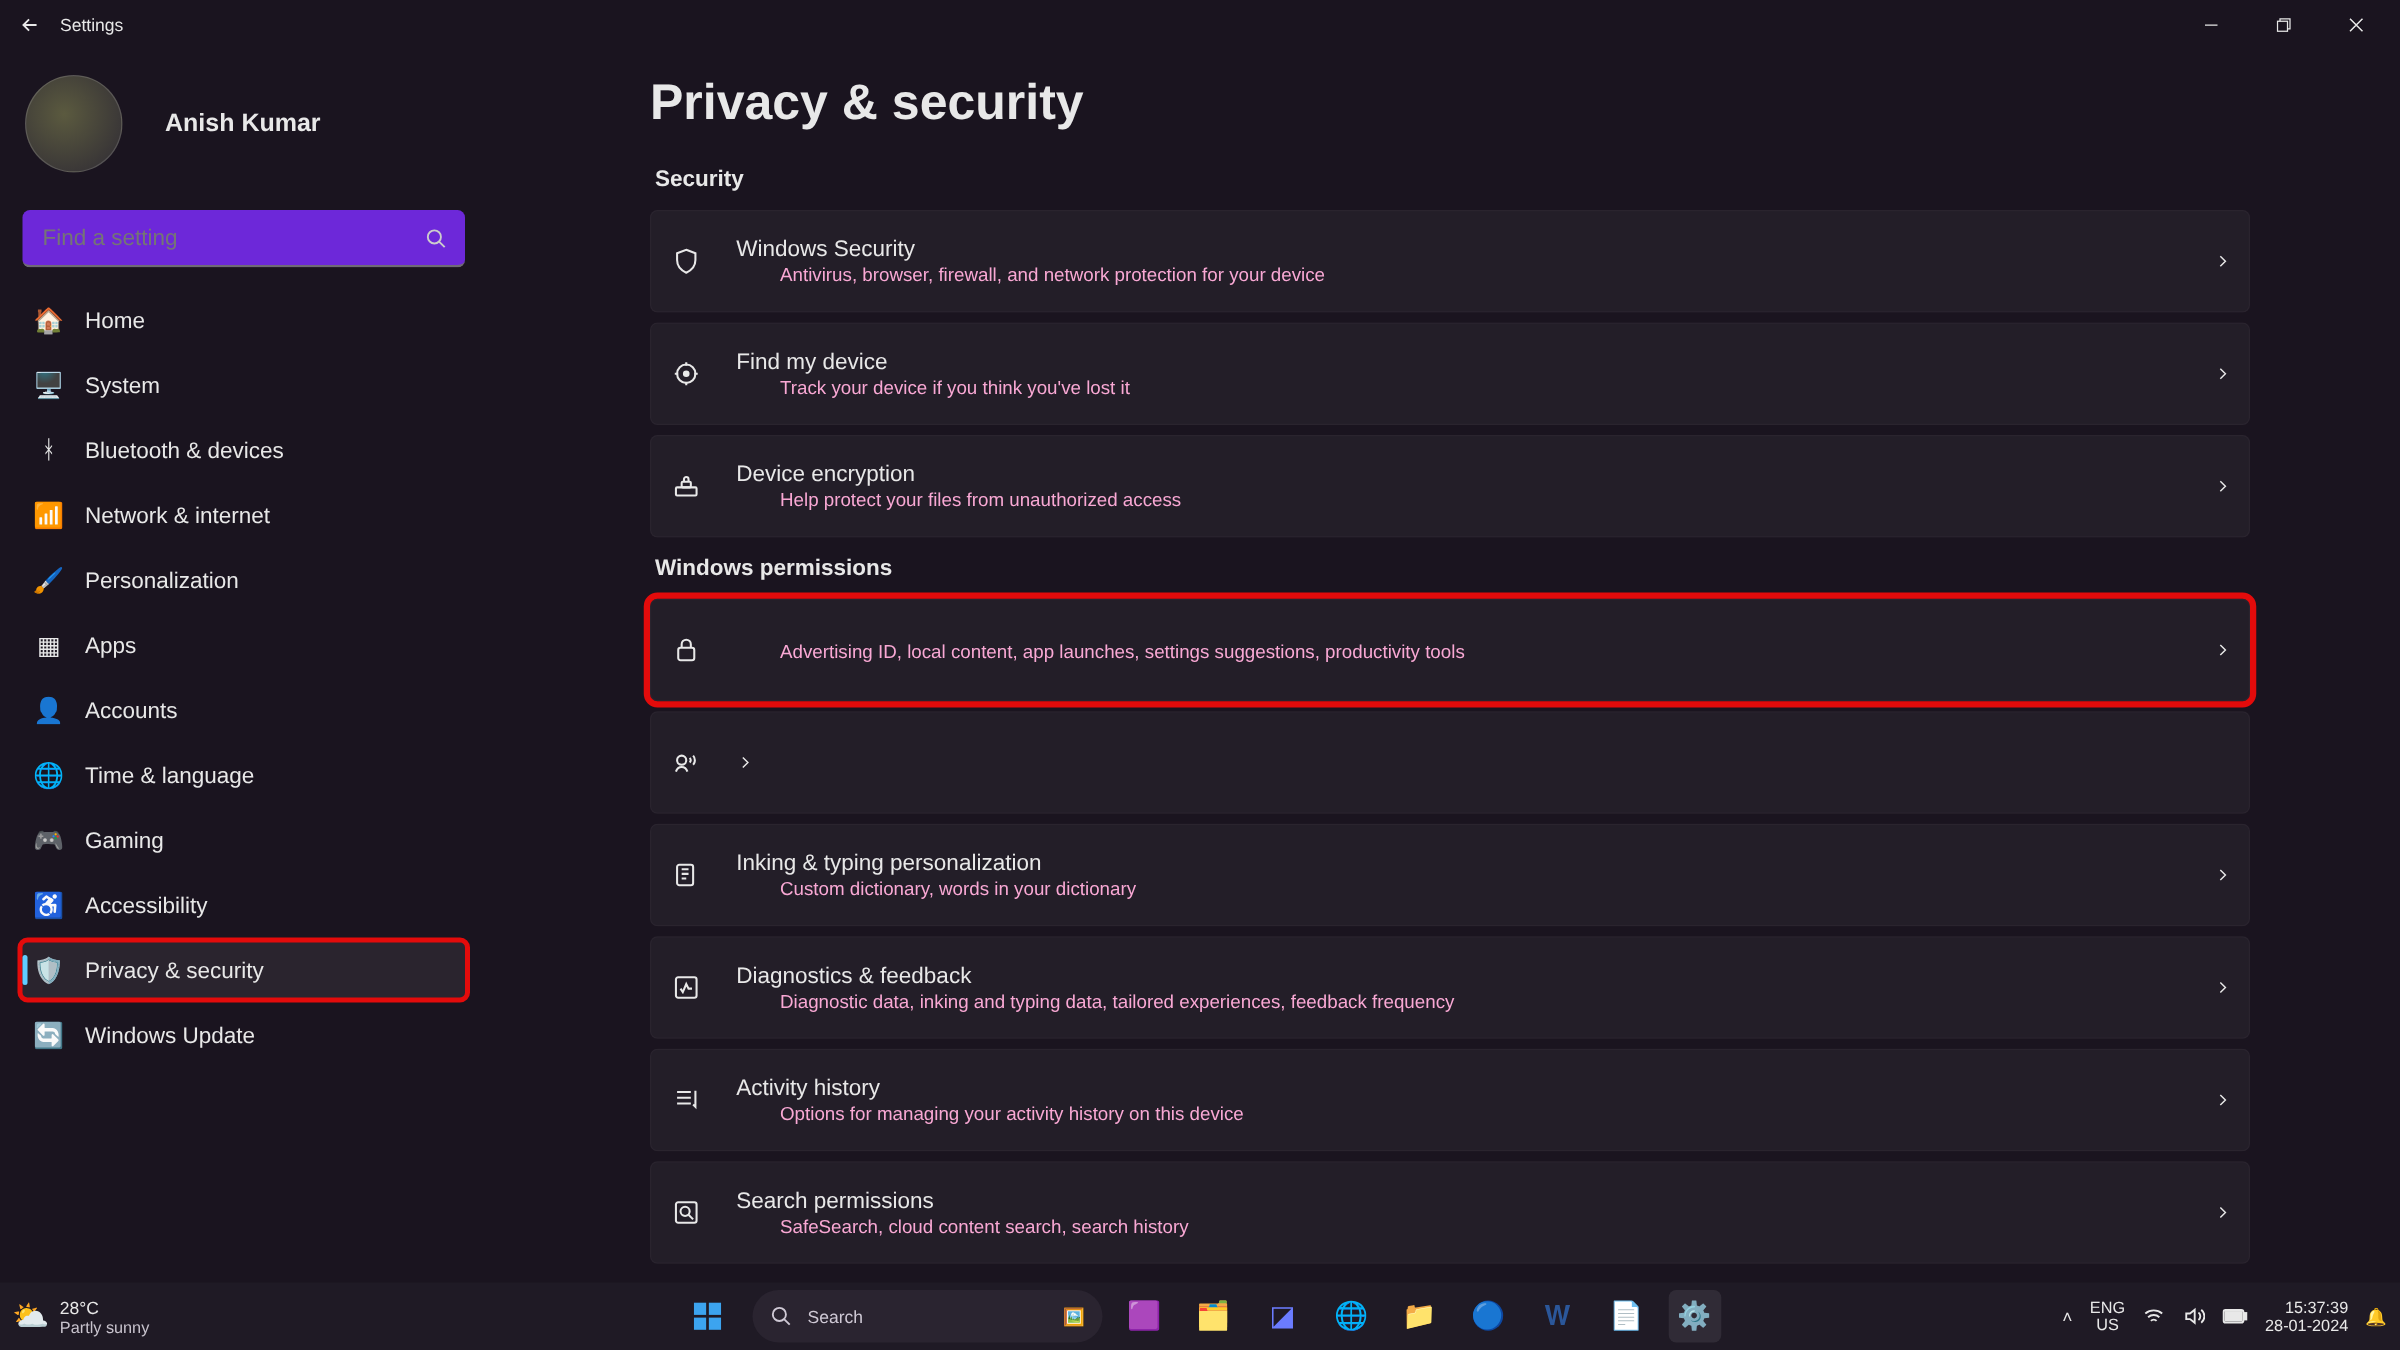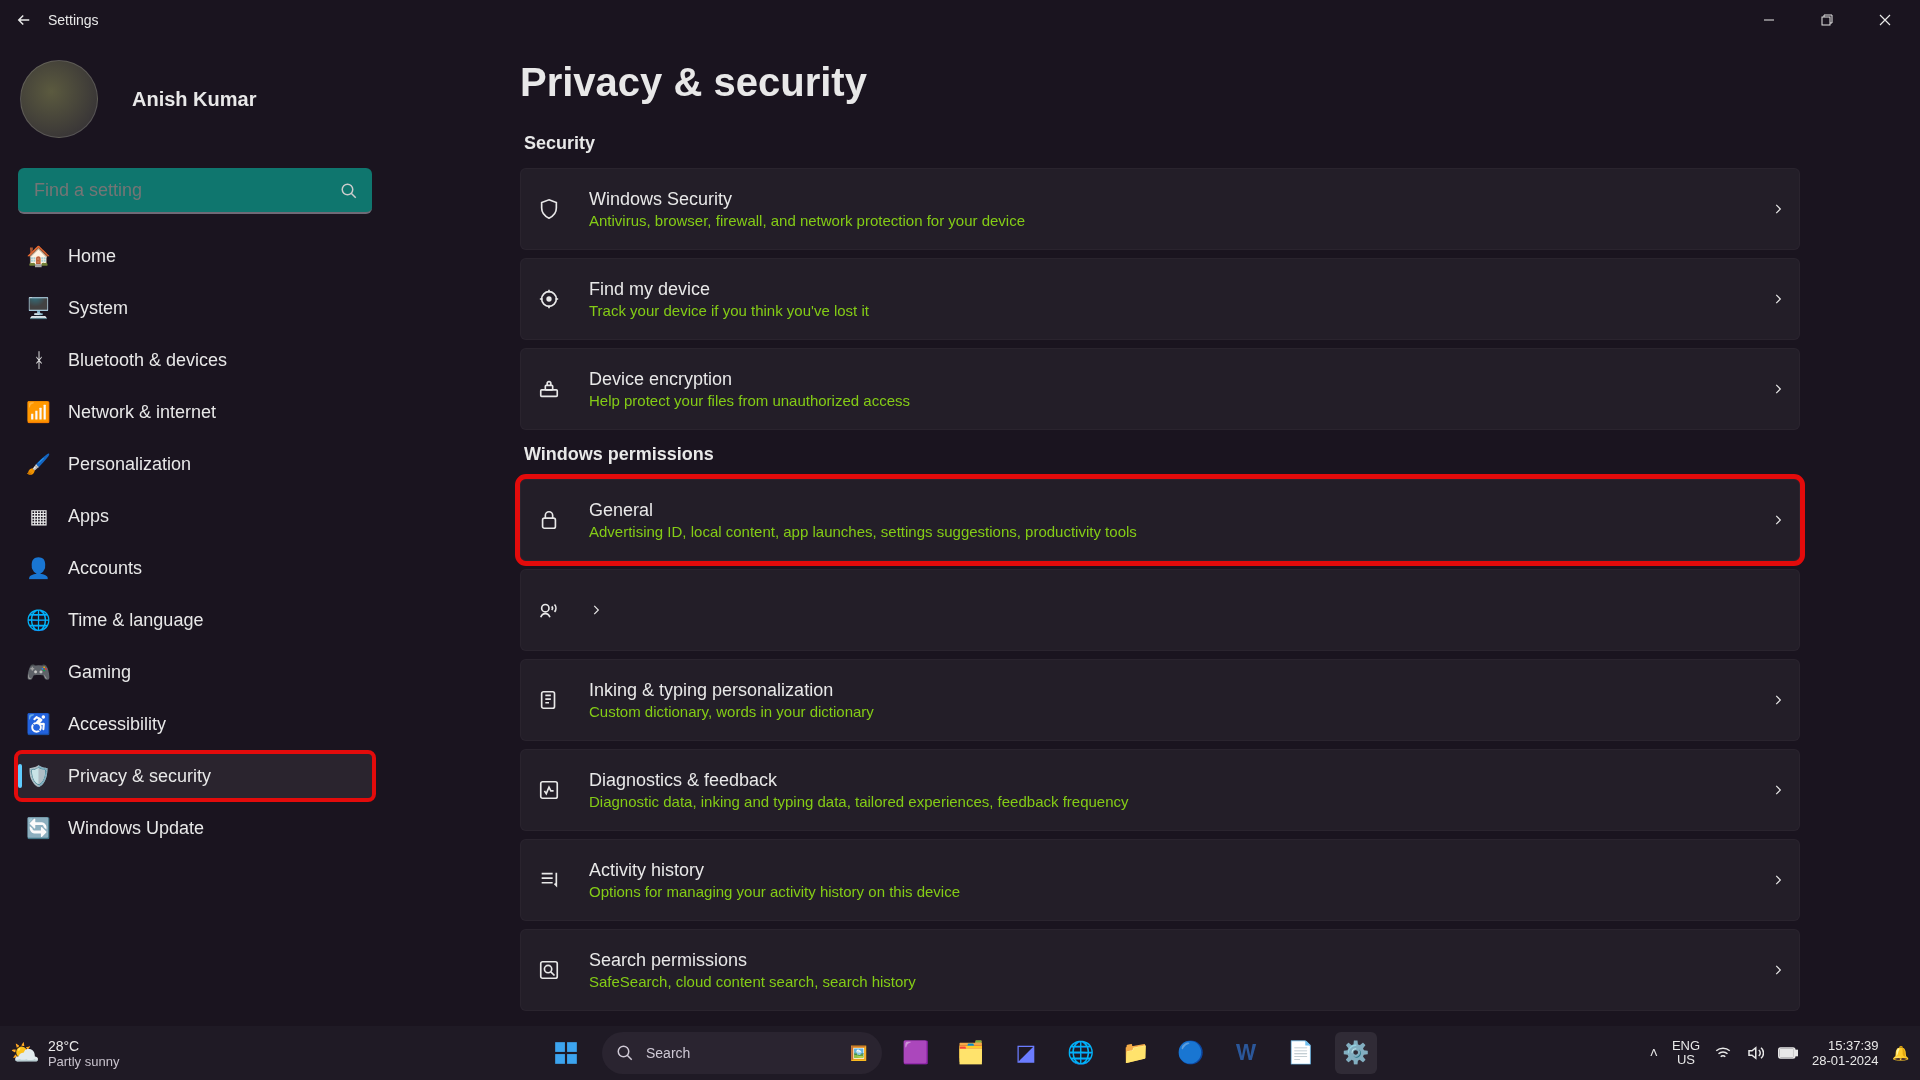--- a/index.html
+++ b/index.html
@@ -8,36 +8,36 @@
 .titlebar .back { width: 36px; height: 36px; display: flex; align-items: center; justify-content: center; cursor: pointer; border-radius: 4px; }
 .titlebar .title { font-size: 14px; margin-left: 6px; }
 .win-controls { margin-left: auto; display: flex; }
 .win-controls div { width: 58px; height: 40px; display:flex; align-items:center; justify-content:center; cursor:pointer;}
 .app-body { display:flex; height: calc(100% - 40px - 54px); }
 .sidebar { width: 390px; padding: 10px 16px; }
 .profile { display:flex; align-items:center; gap: 34px; padding: 10px 4px 24px 4px; }
 .avatar { width: 78px; height: 78px; border-radius: 50%; background: radial-gradient(circle at 40% 40%, #5b5a3f, #2e2a34); border: 1px solid rgba(255,255,255,0.15); filter: blur(0.5px);}
 .username { font-size: 20px; font-weight: 600; }
 .search-wrap { position: relative; margin: 6px 2px 18px 2px; }
-.search { width: 100%; height: 46px; background: #0f766e; border: none; border-bottom: 2px solid #6f6a76; border-radius: 6px; color: #ddd; padding: 0 22px 0 16px; font-size: 18px; outline: none; }
+.search { width: 100%; height: 46px; background: #6d28d9; border: none; border-bottom: 2px solid #6f6a76; border-radius: 6px; color: #ddd; padding: 0 22px 0 16px; font-size: 18px; outline: none; }
 .search-ic { position:absolute; right: 14px; top: 50%; transform: translateY(-50%); color: #ccc; }
 .navlist { display:flex; flex-direction: column; gap: 4px; margin-top: 4px;}
 .navitem { display:flex; align-items:center; gap: 18px; height: 48px; padding: 0 12px; border-radius: 6px; cursor: pointer; font-size: 18px; position: relative;}
 .navitem.active { background: rgba(255,255,255,0.07); }
 .navitem.active::before { content:""; position:absolute; left:2px; top:12px; bottom:12px; width:4px; background:#60cdff; border-radius:3px;}
 .hl-red { outline: 4px solid #e30b0b; outline-offset: -2px; }
 .ic { width: 22px; height: 22px; display:flex; align-items:center; justify-content:center; font-size: 20px;}
 .main { flex:1; padding: 20px 120px 0 130px; overflow-y: auto; }
 .page-title { font-size: 40px; font-weight: 600; margin-bottom: 28px; }
 .section-header { font-size: 18px; font-weight: 600; margin: 14px 0 14px 4px; }
 .card { background: rgba(255,255,255,0.045); border: 1px solid rgba(255,255,255,0.03); border-radius: 6px; height: 82px; display:flex; align-items:center; padding: 0 14px; margin-bottom: 8px; cursor: pointer; gap: 26px;}
 .card .card-ic { width: 28px; display:flex; justify-content:center; color:#e8e8e8;}
 .card .card-txt { flex:1; }
 .card .card-title { font-size: 18px; }
-.card .card-sub { font-size: 15px; color: #84cc16; margin-top: 2px;}
+.card .card-sub { font-size: 15px; color: #f9a8d4; margin-top: 2px; margin-left: 35px;}
 .card .chev { color:#e8e8e8; }
 .card.hl-red { outline: 5px solid #e30b0b; outline-offset: 0; }
 .taskbar { position:absolute; bottom:0; left:0; right:0; height:54px; background: #1f1a25; display:flex; align-items:center; padding: 0 10px; font-size: 14px; gap: 8px;}
 .weather { display:flex; align-items:center; gap: 8px; min-width: 200px;}
 .weather-ic{ font-size: 24px;}
 .weather .w1{ font-size:14px;}
 .weather .w2{ font-size:13px; color:#c8c3cd;}
 .tb-center { position:absolute; left:50%; transform:translateX(-50%); display:flex; align-items:center; gap:13px; }
 .tb-start { width:46px; height:42px; display:flex; align-items:center; justify-content:center; border-radius:6px; cursor:pointer;}
 .tb-search { width: 280px; height: 42px; background: #2a2430; border-radius: 24px; display:flex; align-items:center; padding: 0 14px; gap: 12px; color:#cfc9d5;}
@@ -204,21 +204,20 @@
         </div>
         <div class="section-header">Windows permissions</div>
         <div class="card hl-red">
           <span class="card-ic">
             <svg width="22" height="22" viewBox="0 0 24 24" fill="none" stroke="#e8e8e8" stroke-width="1.8">
               <rect x="5" y="10" width="14" height="11" rx="2"></rect>
               <path d="M8 10V7a4 4 0 018 0v3"></path>
             </svg>
           </span>
           <div class="card-txt">
-            <div class="card-title">General</div>
             <div class="card-sub">Advertising ID, local content, app launches, settings suggestions, productivity tools</div>
           </div>
           <span class="chev">
             <svg width="14" height="14" viewBox="0 0 24 24" fill="none" stroke="#e8e8e8" stroke-width="2">
               <path d="M9 5l7 7-7 7"></path>
             </svg>
           </span>
         </div>
         <div class="card">
           <span class="card-ic">

